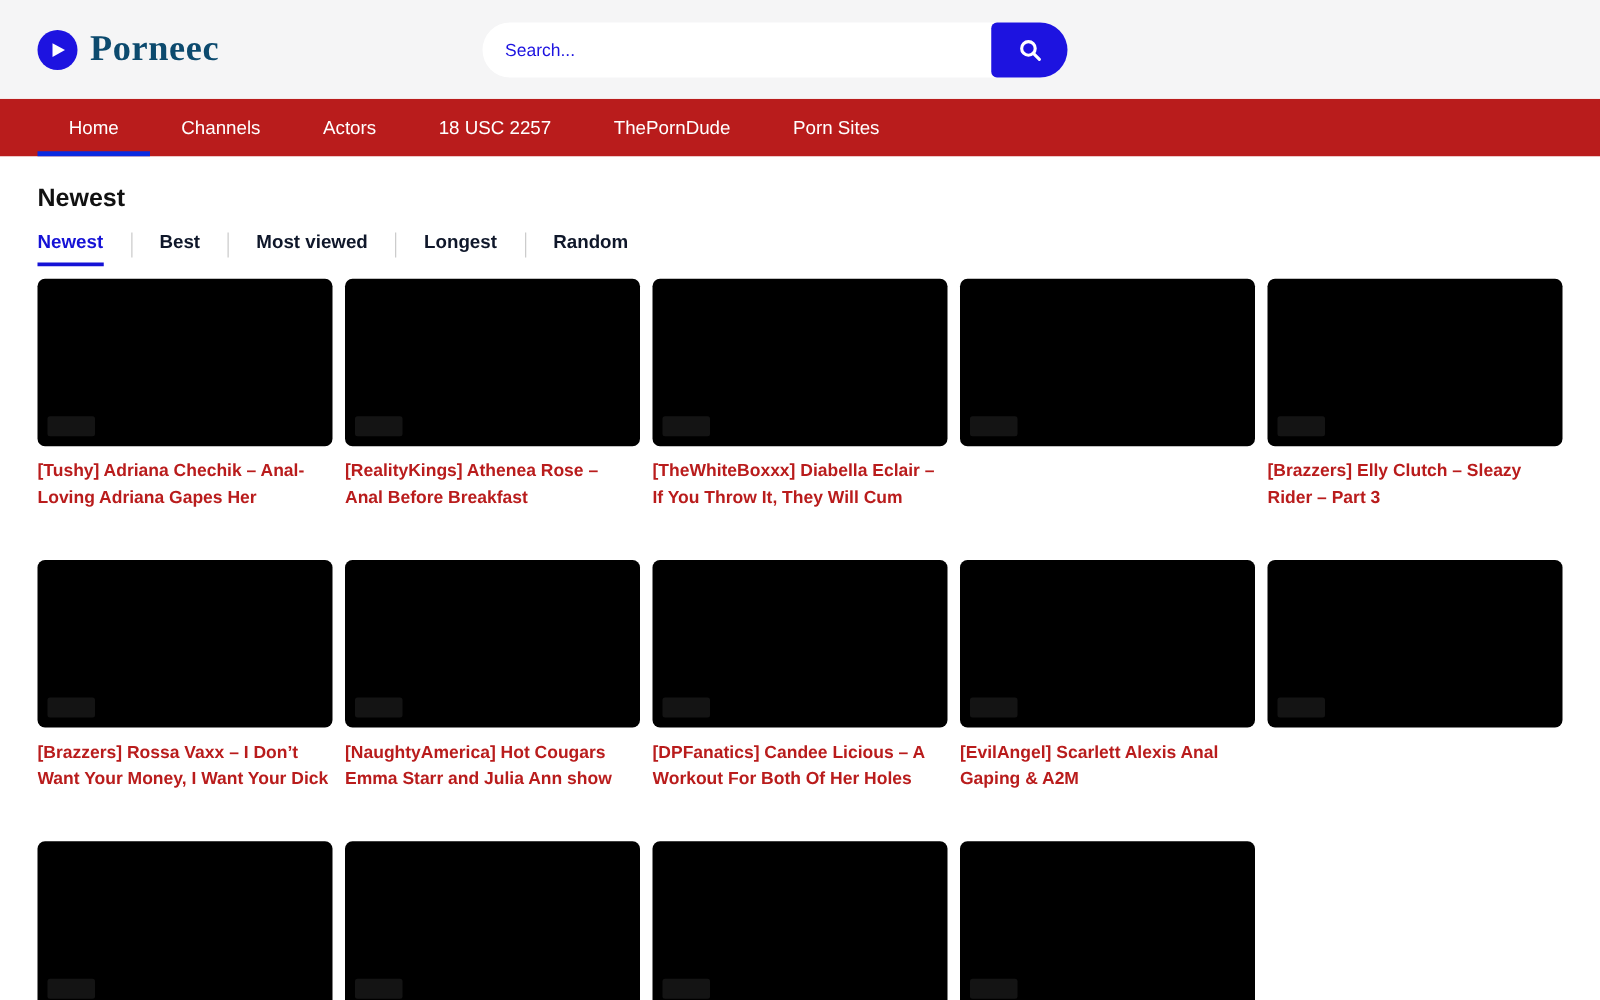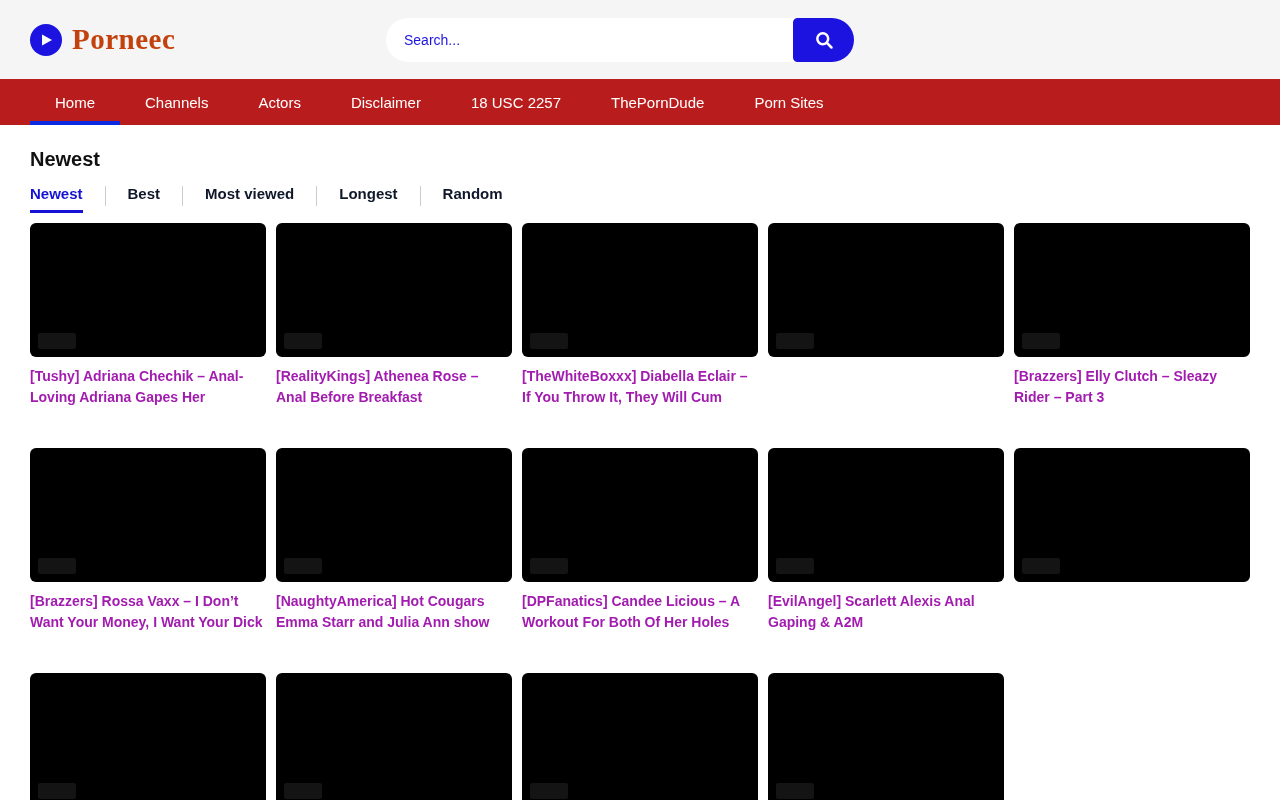--- a/index.html
+++ b/index.html
@@ -32,21 +32,21 @@
     background: #1d13e0;
     display: flex;
     align-items: center;
     justify-content: center;
   }
   .logo-circle svg { display: block; }
   .logo-text {
     font-family: "Liberation Serif", serif;
     font-weight: bold;
     font-size: 29px;
-    color: #c2410c;
+    color: #0c4a6e;
     letter-spacing: 0.5px;
   }
   .search-form {
     position: absolute;
     left: 386px; top: 18px;
     width: 468px; height: 44px;
   }
   .search-input {
     width: 100%; height: 44px;
     border: none;
@@ -157,21 +157,21 @@
     position: absolute;
     left: 8px; bottom: 8px;
     width: 38px; height: 16px;
     background: #141414;
     border-radius: 2px;
   }
   .video-title {
     margin-top: 9px;
     font-size: 14px;
     font-weight: bold;
-    color: #a21caf;
+    color: #b91c1c;
     line-height: 21px;
     display: -webkit-box;
     -webkit-line-clamp: 2;
     -webkit-box-orient: vertical;
     overflow: hidden;
   }
 </style>
 </head>
 <body>
 
@@ -194,21 +194,20 @@
         </svg>
       </span>
     </button>
   </form>
 </div>
 
 <nav class="nav">
   <a class="nav-item active">Home</a>
   <a class="nav-item">Channels</a>
   <a class="nav-item">Actors</a>
-  <a class="nav-item">Disclaimer</a>
   <a class="nav-item">18 USC 2257</a>
   <a class="nav-item">ThePornDude</a>
   <a class="nav-item">Porn Sites</a>
 </nav>
 
 <div class="main">
   <h1 class="page-title">Newest</h1>
 
   <div class="tabs">
     <span class="tab active">Newest</span>

